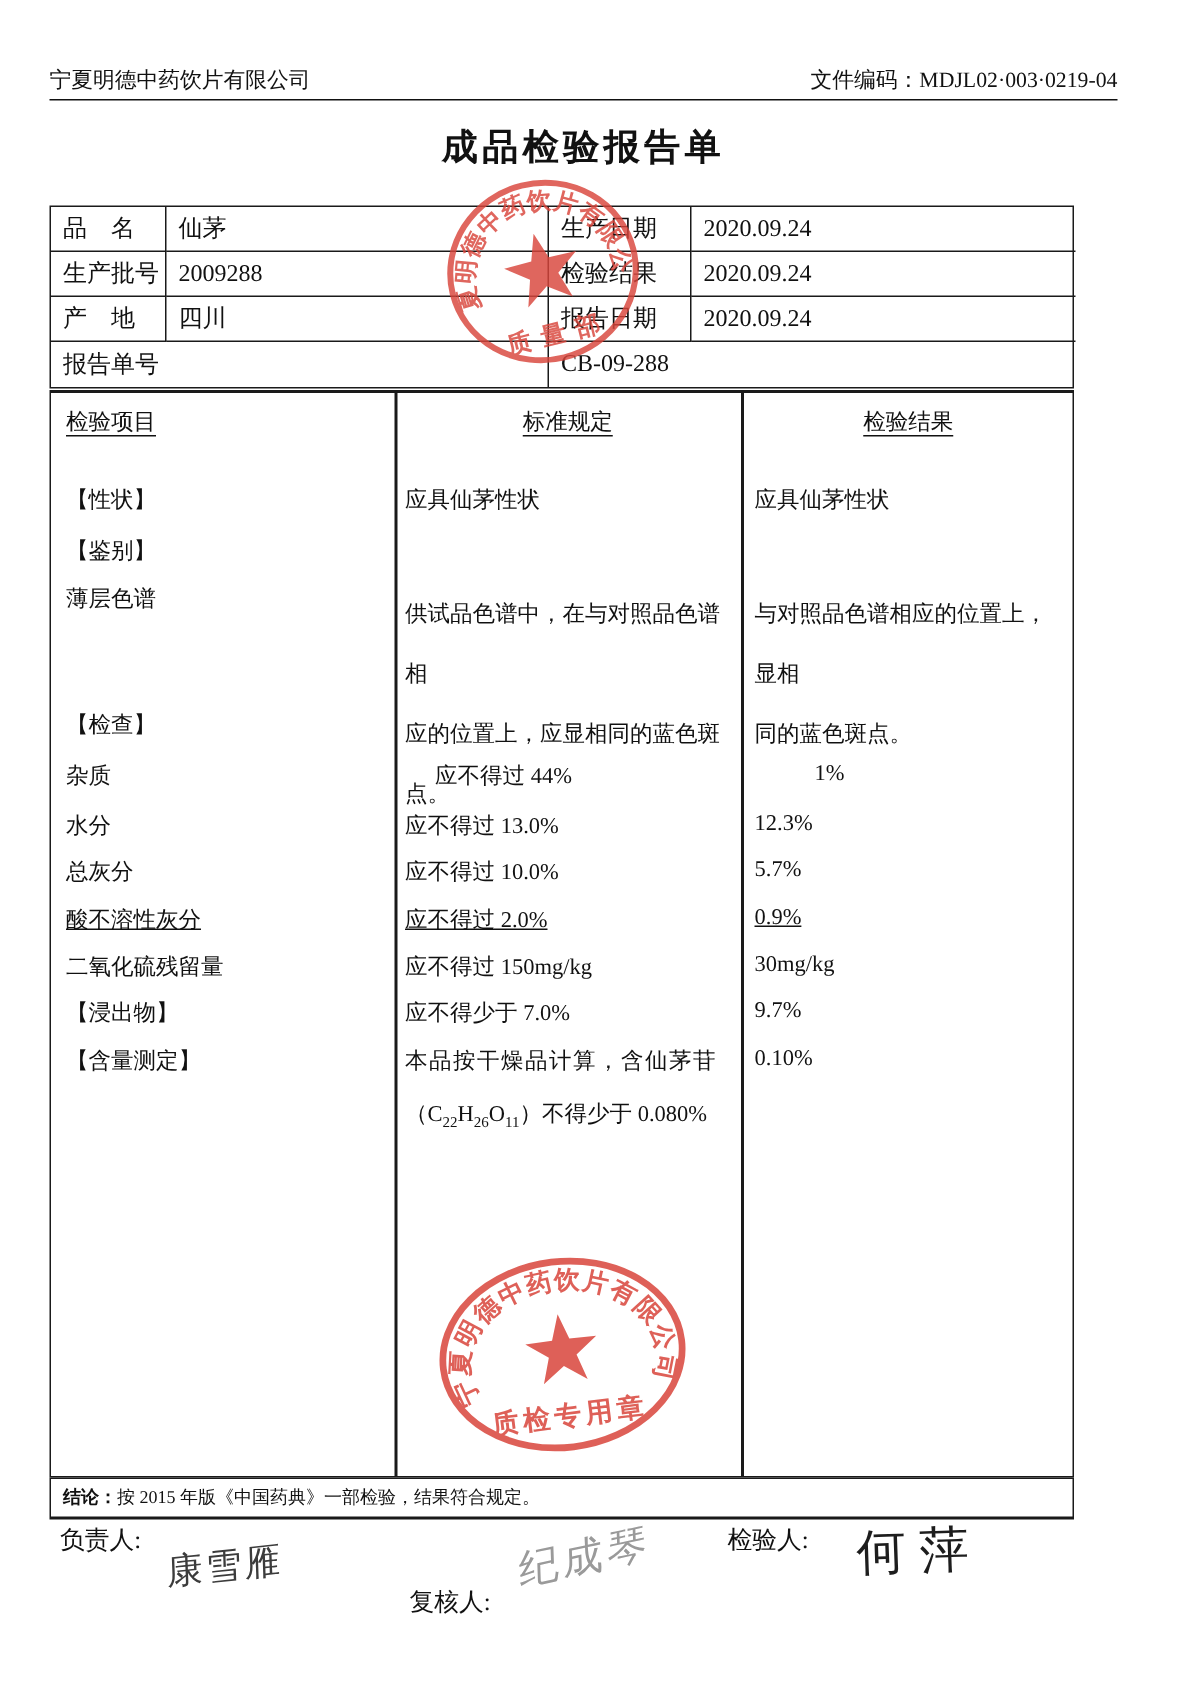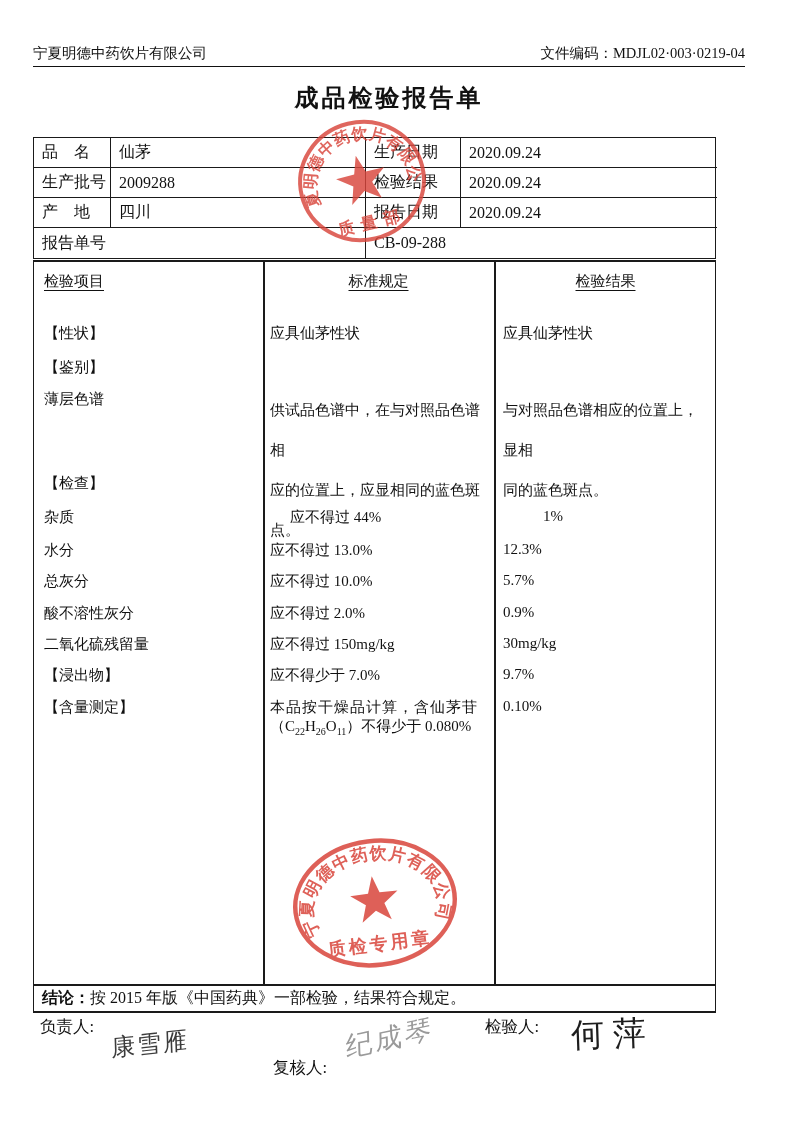--- a/index.html
+++ b/index.html
@@ -30,30 +30,30 @@
   .vline.v1 { left:229px; } .vline.v2 { left:460px; }
   .trow { position:absolute; left:0; width:100%; display:grid; grid-template-columns:229px 231px 223px; }
   .trow .c1 { padding-left:10px; }
   .trow .c2 { padding:0 7px; }
   .trow .c3 { padding:0 9px; }
   .thead { top:10px; }
   .thead .c1 span, .thead .c2, .thead .c3 { text-decoration:underline; text-underline-offset:4px; }
   .thead .c2, .thead .c3 { text-align:center; }
   .para { line-height:40px; }
   .r0{top:62px;} .r1{top:96px;gap:16px;} .r2{top:128px;} .r3{top:212px;} .r4{top:246px;gap:20px;}
-  .r5{top:279px;} .r6{top:310px;} .r7{top:342px;} .r8{top:373px;} .r9{top:404px;}
+  .r5{top:279px;} .r6{top:310px;} .r7{top:342px;text-decoration:underline;} .r8{top:373px;} .r9{top:404px;}
   .r10{top:436px;}
   .assay-l1 { letter-spacing:1px; }
-  .assay-l2 { }
+  .assay-l2 { margin-top:16px; }
   sub { font-size:10px; }
 
   
   .conclusion { position:absolute; left:33px; top:985px; width:683px; height:28px;
                 border:1.6px solid #1a1a1a; border-bottom-width:2.2px;
-                display:flex; align-items:center; padding-left:8px; font-size:16px; }
+                display:flex; align-items:center; padding-left:8px; font-size:12px; }
   .conclusion b { font-weight:bold; }
 
   
   .footer { position:absolute; left:33px; top:1016px; width:683px; height:90px; font-size:16.5px;text-align:right; }
   .sig-label { position:absolute; top:0; }
   .sl1{left:7px;} .sl2{left:240px;margin-top:41px;} .sl3{left:452px;}
   .sig { position:absolute; font-family:"DejaVu Sans","Liberation Sans",sans-serif; white-space:nowrap; }
   .sig1 { left:78px; top:12px; font-size:24px; color:#3c3c3c; transform:rotate(-6deg) skewX(-4deg); letter-spacing:2px; }
   .sig2 { left:312px; top:4px; font-size:27px; color:#9a9a9a; transform:rotate(-12deg) skewX(-10deg); letter-spacing:3px; }
   .sig3 { left:538px; top:-4px; font-size:33px; color:#1d1d1d; transform:rotate(-2deg); letter-spacing:9px; }

